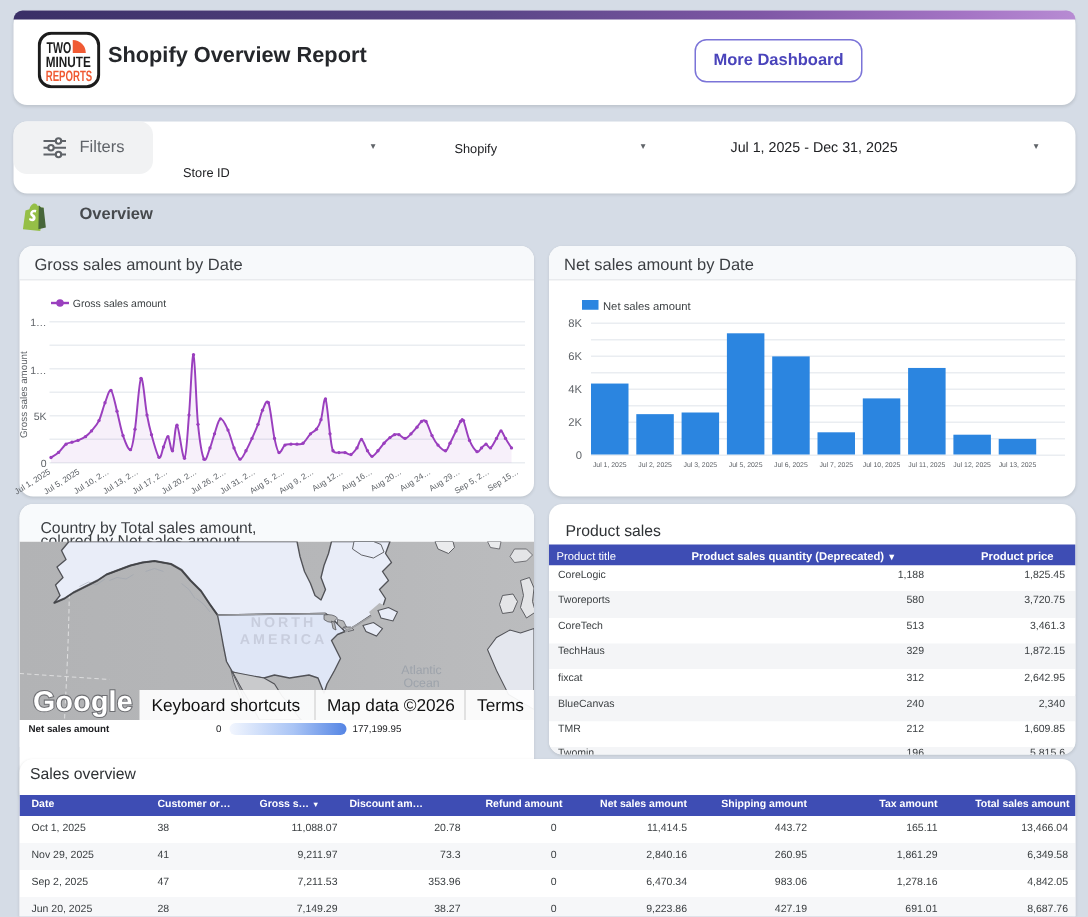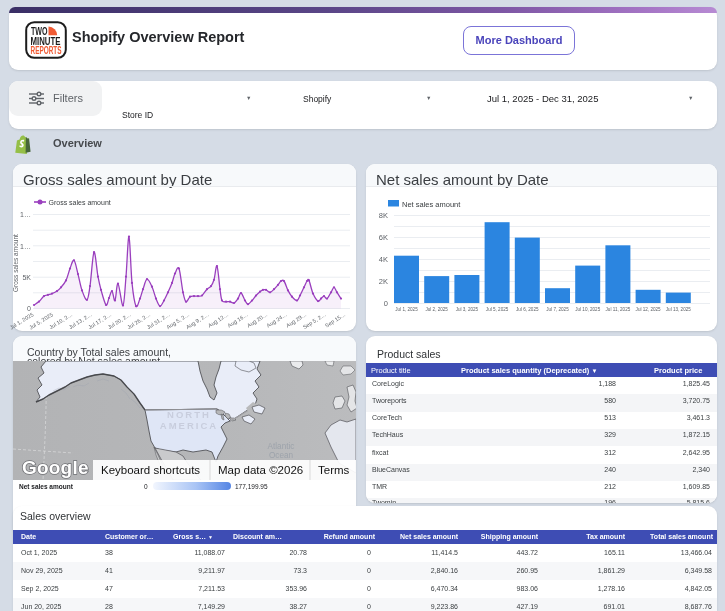--- a/index.html
+++ b/index.html
@@ -1,20 +1,20 @@
 <!DOCTYPE html>
 <html><head>
 <meta charset="utf-8">
 <style>
 * { margin:0; padding:0; box-sizing:border-box; }
 html,body { width:725px; height:611px; overflow:hidden; }
 body { background:#d5dce6; font-family:"Liberation Sans", sans-serif; position:relative; }
 .abs { position:absolute; }
 .card { position:absolute; background:#fff; border-radius:9px; box-shadow:0 1px 2px rgba(60,64,67,.15); }
-.ctitle { position:absolute; left:10px; top:7px; font-size:15px; font-weight:500; color:#3b3e42; }
+.ctitle { position:absolute; left:10px; top:7px; font-size:11px; font-weight:500; color:#3b3e42; }
 .csep { position:absolute; left:0; right:0; top:22px; border-top:1px solid #e9ebee; }
 </style>
 </head>
 <body>
 
 <div class="card" style="left:9px; top:7px; width:708px; height:63px;">
   <div class="abs" style="left:0;top:0;right:0;height:6px;border-radius:9px 9px 0 0;background:linear-gradient(90deg,#3a2f66 0%,#5a4687 45%,#7e57a5 70%,#a575c5 90%,#b78bd3 100%);"></div>
 
   <svg class="abs" style="left:16px;top:14px;" width="42" height="38" viewBox="0 0 42 38">
     <rect x="1.2" y="1.2" width="39.6" height="35.6" rx="8" fill="#fff" stroke="#1c1c1c" stroke-width="2"></rect>

